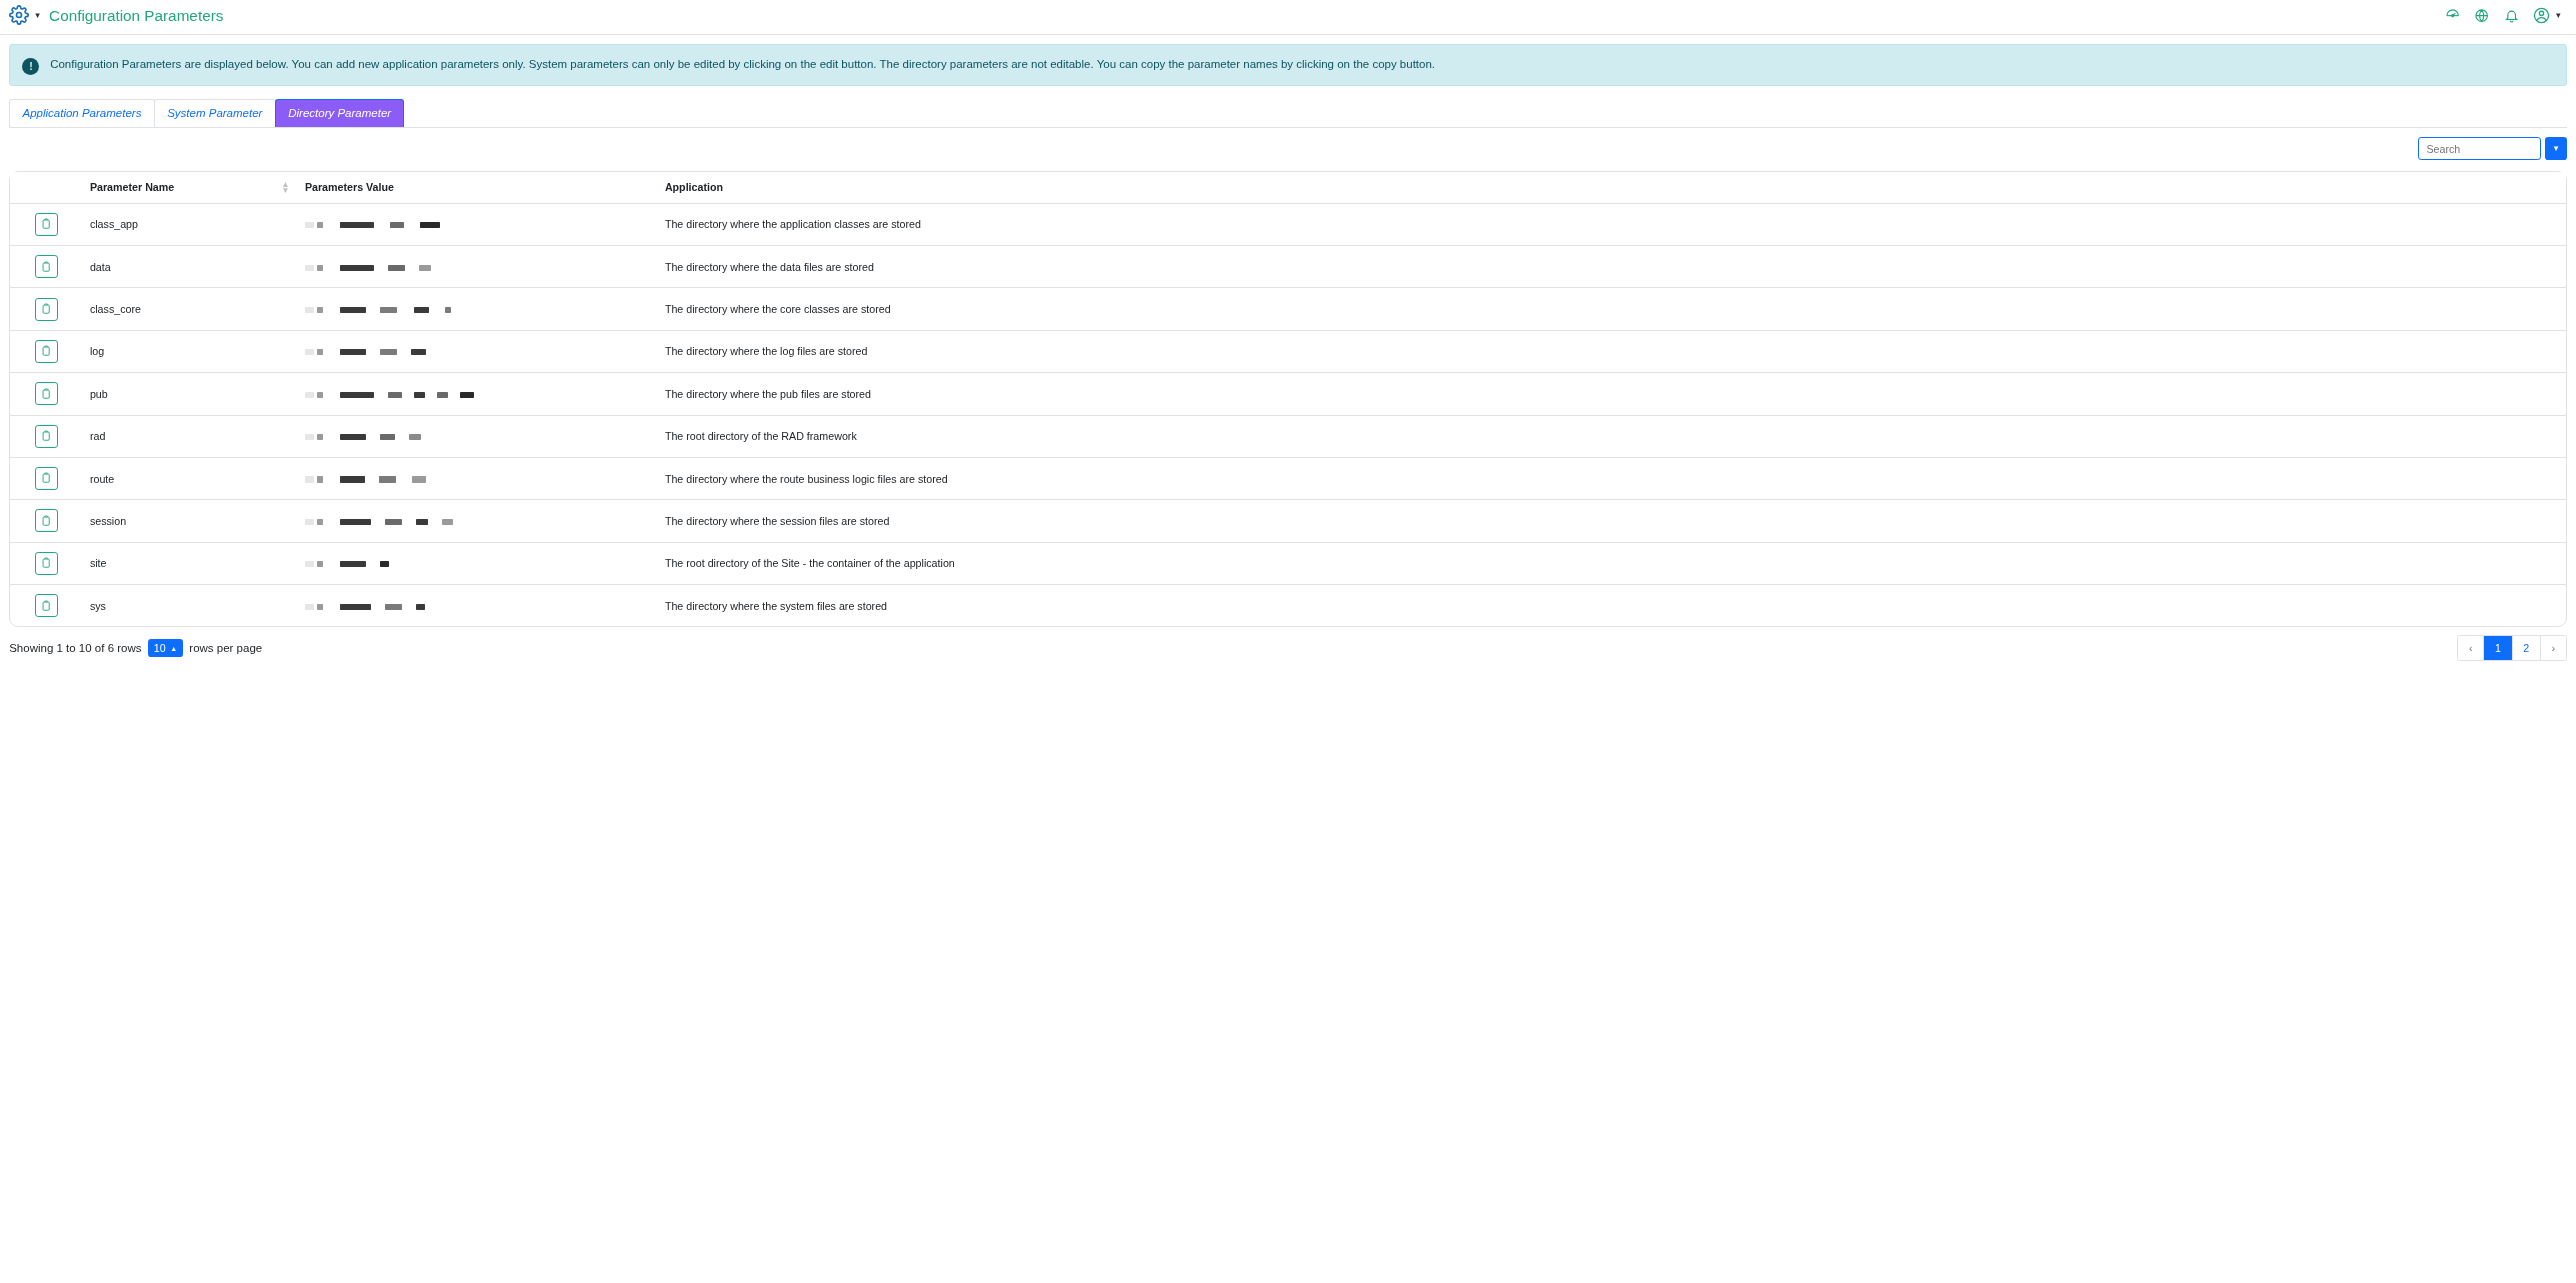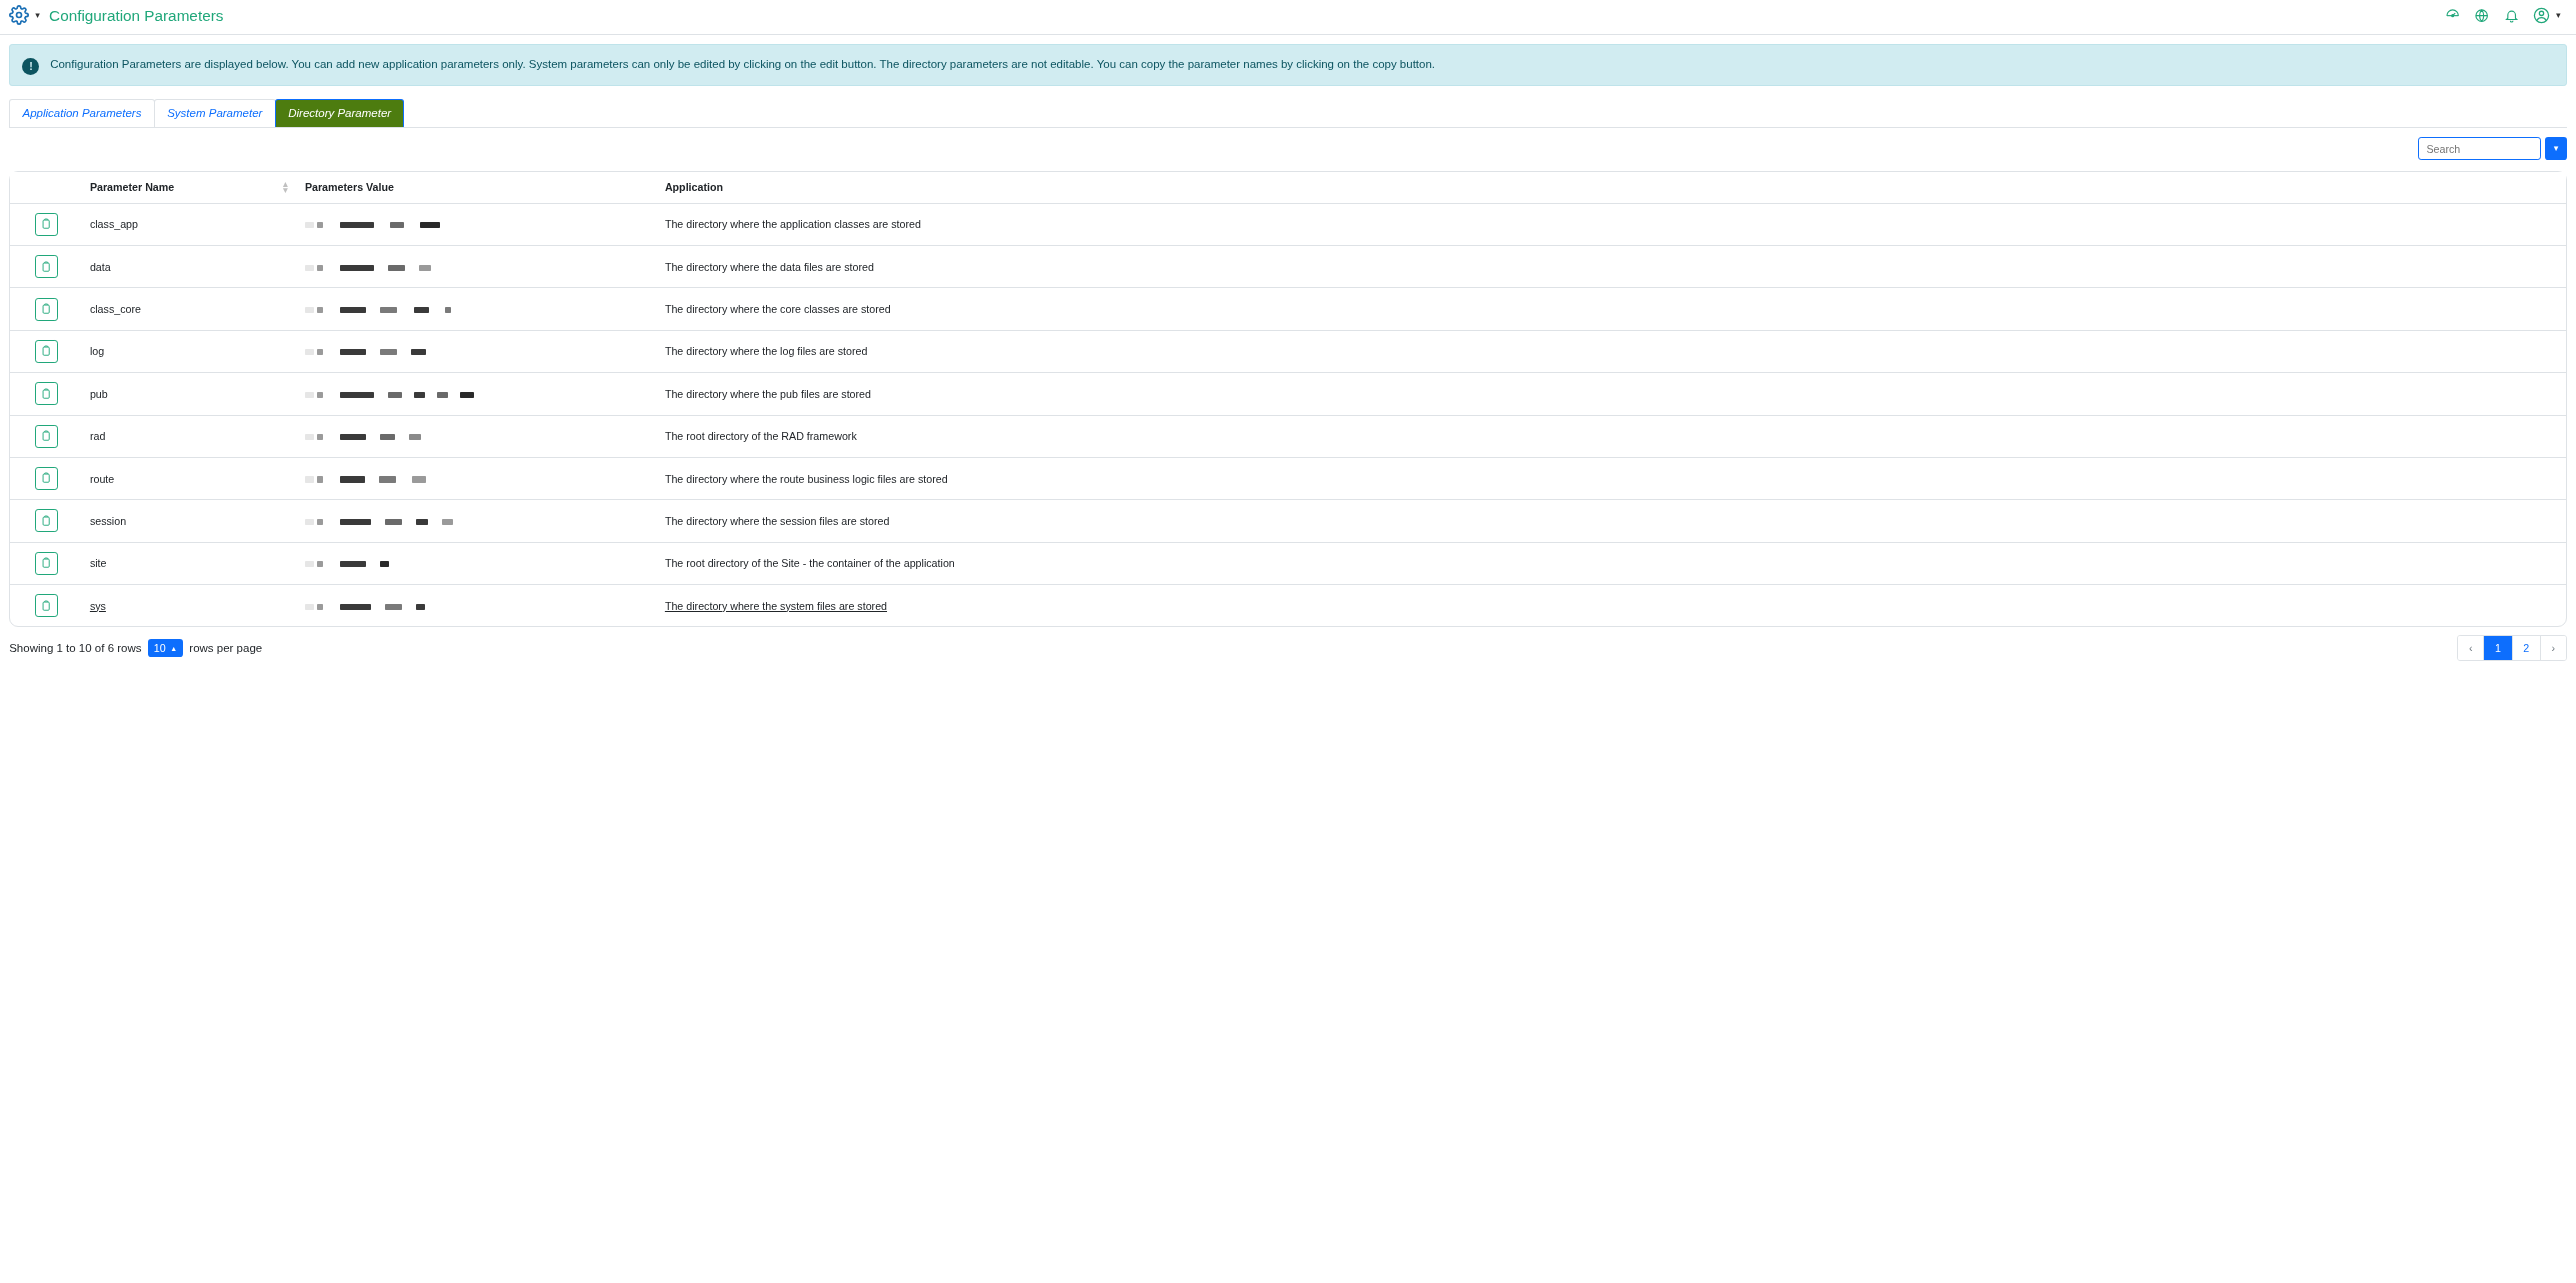--- a/index.html
+++ b/index.html
@@ -14,31 +14,31 @@
 .caret { font-size: 7.7px; color: #333; }
 
 .content { padding: 9.2px; }
 
 .alert { display: flex; align-items: flex-start; gap: 10.7px; background: #d1ecf1; border: 0.8px solid #bfe3ea; border-radius: 3.1px; padding: 10.7px 12.3px; color: #0c5460; }
 .alert-icon { width: 17px; height: 17px; border-radius: 50%; background: #0c5460; color: #d1ecf1; display: flex; align-items: center; justify-content: center; font-weight: bold; flex-shrink: 0; font-size: 10.7px; margin-top: 1.5px; }
 .alert-text { line-height: 1.5; font-size: 11.5px; }
 
 .tabs { display: flex; margin-top: 12.3px; border-bottom: 0.8px solid #dee2e6; font-style: italic; }
 .tab { padding: 7.7px 12.3px; border: 0.8px solid #dee2e6; border-bottom: none; background: #fff; color: #0d6efd; cursor: pointer; font-size: 11.5px; margin-right: -0.8px; border-radius: 3.1px 3.1px 0 0; }
-.tab.active { background: #4d7c0f; color: #fff; border-color: #0d6efd; }
+.tab.active { background: #8b5cf6; color: #fff; border-color: #0d6efd; }
 
 .toolbar { display: flex; justify-content: flex-end; align-items: center; gap: 4.6px; margin-top: 9.2px; }
 .search-input { border: 0.8px solid #0d6efd; border-radius: 3.1px; padding: 4.6px 7.7px; width: 123px; font-size: 10.7px; outline: none; }
 .toolbar-toggle { background: #0d6efd; color: #fff; border: none; border-radius: 3.1px; width: 21.5px; height: 23px; display: flex; align-items: center; justify-content: center; cursor: pointer; }
 
 .table-wrap { margin-top: 10.7px; border: 0.8px solid #dee2e6; border-radius: 9px; }
 table { width: 100%; border-collapse: collapse; }
 th, td { text-align: left; padding: 9.2px 7.7px; border-bottom: 0.8px solid #dee2e6; font-size: 10.7px; }
 th { font-weight: 600; color: #212529; background: #fff; border-bottom: 1.5px solid #dee2e6; }
-tbody tr:last-child td { border-bottom: none; text-decoration: underline; }
+tbody tr:last-child td { border-bottom: none; }
 .col-copy { width: 72px; text-align: center; }
 .col-name { width: 215px; }
 .col-value { width: 360px; }
 .sort-icons { float: right; color: #c0c0c0; font-size: 8.4px; line-height: 6.1px; }
 
 .copy-btn { width: 23px; height: 23px; border: 0.8px solid #20a77a; border-radius: 3.1px; background: #fff; display: inline-flex; align-items: center; justify-content: center; cursor: pointer; }
 .copy-btn svg { display:block; }
 
 .redact { display: inline-flex; gap: 3.1px; align-items: center; }
 .rb { display:inline-block; height: 6.1px; border-radius: 0.8px; }

